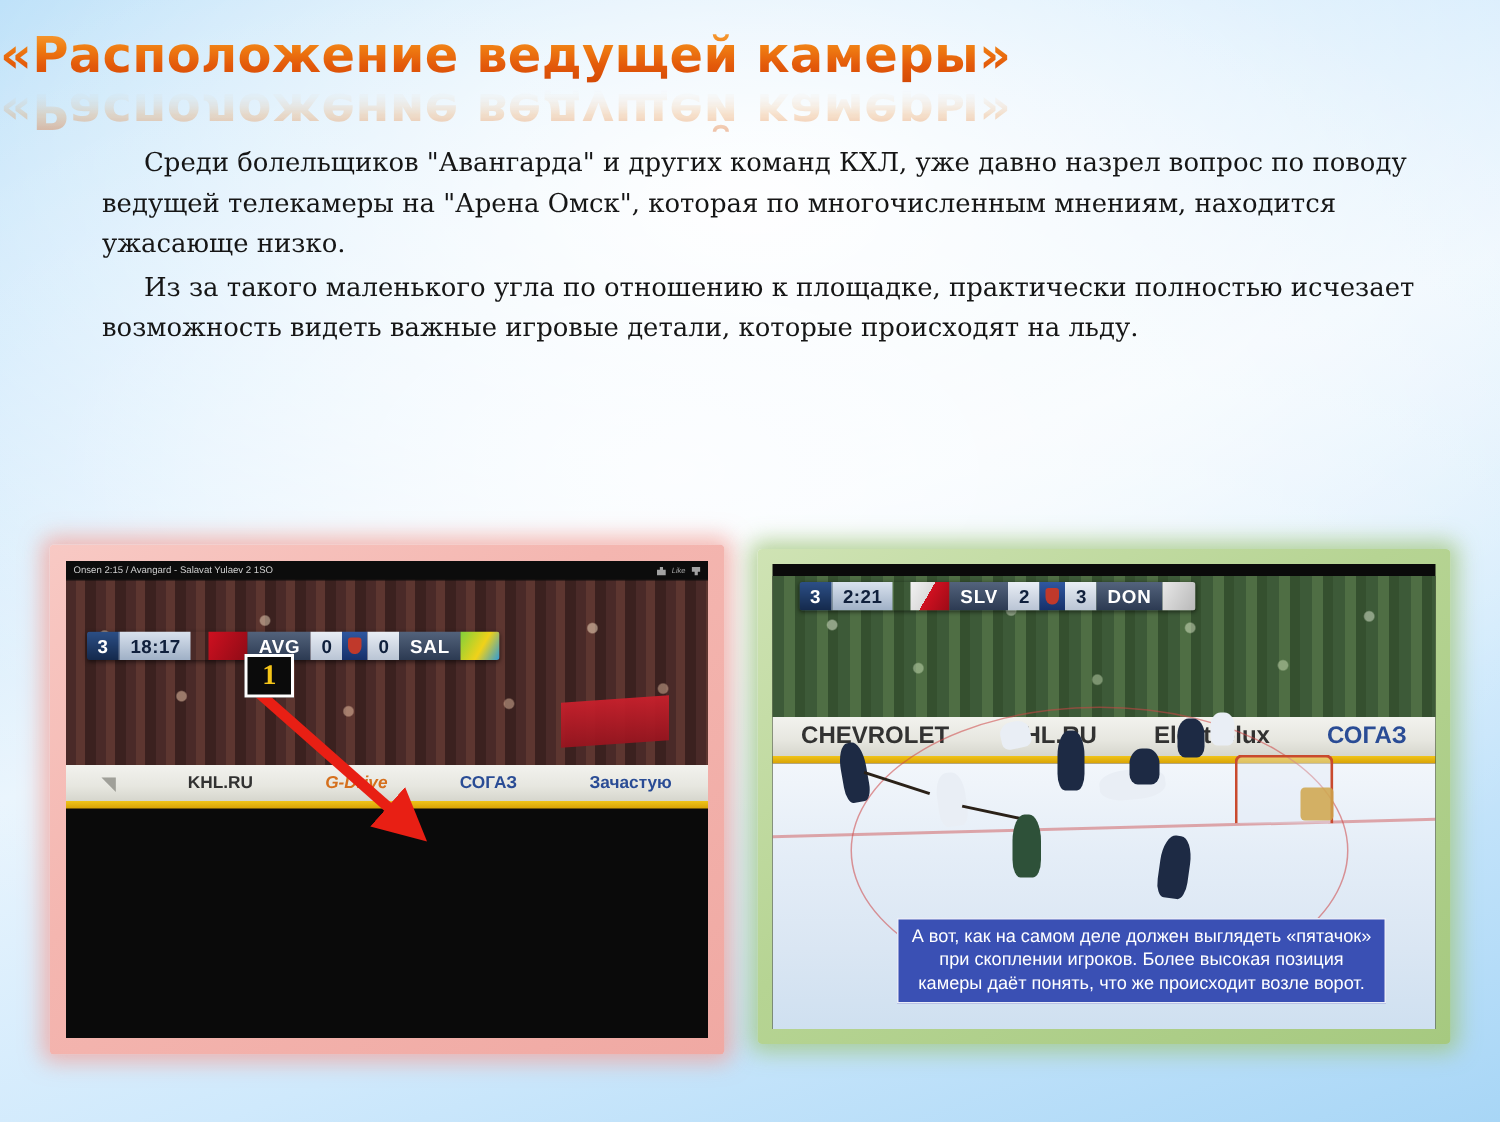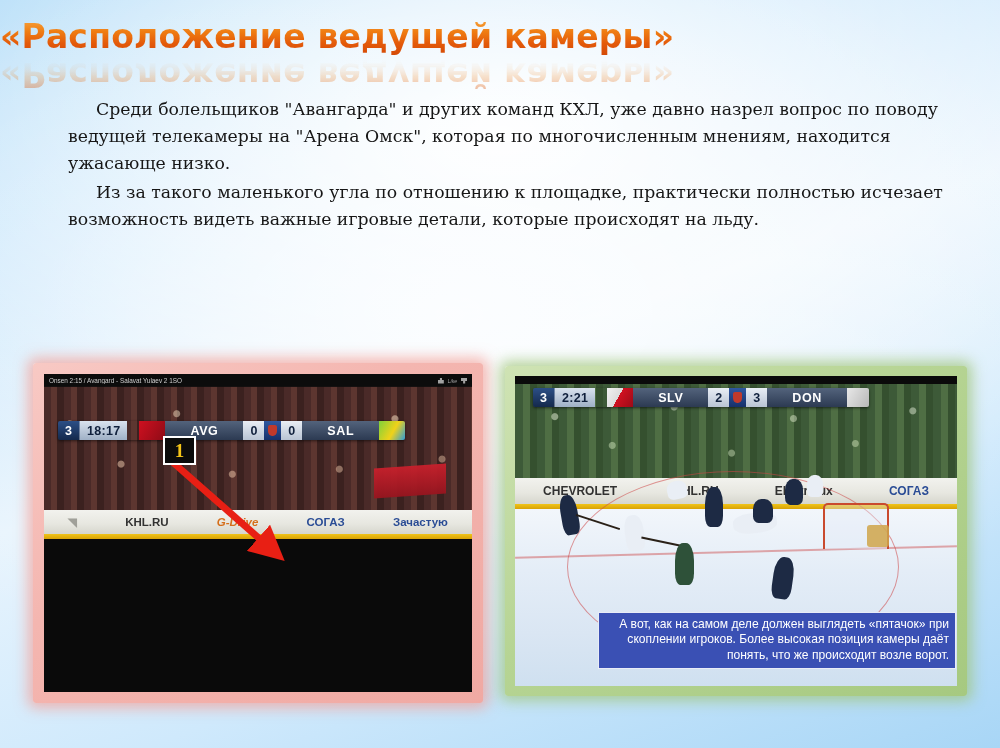--- a/index.html
+++ b/index.html
@@ -164,21 +164,21 @@
     background: linear-gradient(180deg, #f2f2ee 0%, #e7e7e0 58%, #d6d6cd 100%);
     display: flex;
     align-items: center;
     justify-content: space-around;
     font-family: "Liberation Sans", sans-serif;
     font-weight: bold;
     color: #232323;
     overflow: hidden;
   }
   .boards-l { top: 136px; height: 24px; font-size: 11.5px; }
-  .boards-r { top: 102px; height: 26px; font-size: 12px; }
+  .boards-r { top: 102px; height: 26px; font-size: 16px; }
   .boards .ad { white-space: nowrap; opacity: 0.92; }
   .ad-orange { color: #d4660d; font-style: italic; }
   .ad-blue { color: #1a3f8f; }
   .board-rail {
     position: absolute;
     left: 0; right: 0;
     height: 5px;
     background: linear-gradient(180deg, #f0c419 0%, #d8a206 100%);
   }
   .rail-l { top: 160px; }
@@ -254,21 +254,21 @@
   .sb-logo-a {
     width: 26px;
     background: linear-gradient(120deg, #cf1020 0%, #8e0b16 100%);
   }
   .sb-logo-a2 {
     width: 26px;
     background: linear-gradient(120deg, #f2f2f2 0%, #dcdcdc 45%, #d01020 45%, #9c0b17 100%);
   }
   .sb-team {
     background: linear-gradient(180deg, #53637c 0%, #2c3a52 100%);
-    padding: 0 25px;
+    padding: 0 7px;
     display: flex; align-items: center;
     letter-spacing: 0.6px;
   }
   .sb-score {
     background: linear-gradient(180deg, #e9eef5 0%, #b9c4d4 100%);
     color: #10203c;
     padding: 0 7px;
     display: flex; align-items: center;
   }
   .sb-shield {
@@ -370,22 +370,22 @@
   }
   .caption-left {
     left: 45px;
     top: 247px;
     width: 325px;
     text-align: left;
   }
   .caption-right {
     left: 83px;
     top: 236px;
-    width: 358px;
-    text-align: right;
+    width: 326px;
+    text-align: center;
   }
 </style>
 </head>
 <body>
 
 <div class="slide">
 
   <div class="title-wrap">
     <div class="title">«Расположение ведущей камеры»</div>
     <div class="title-reflection">«Расположение ведущей камеры»</div>

